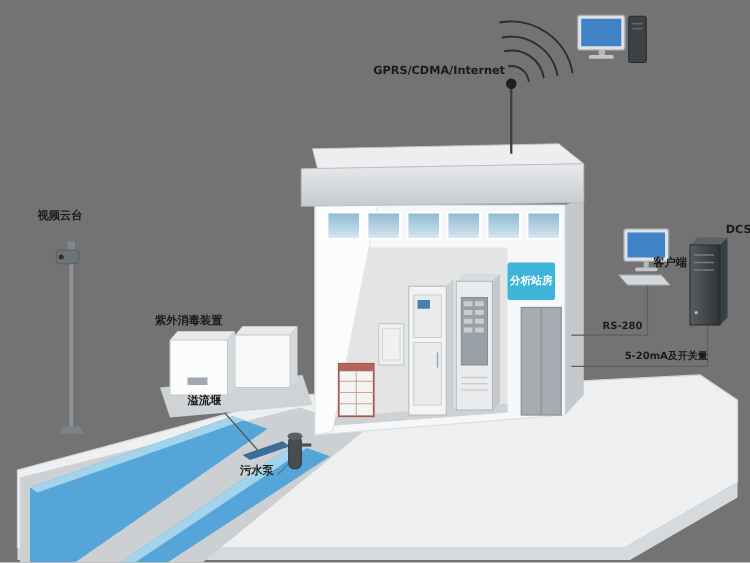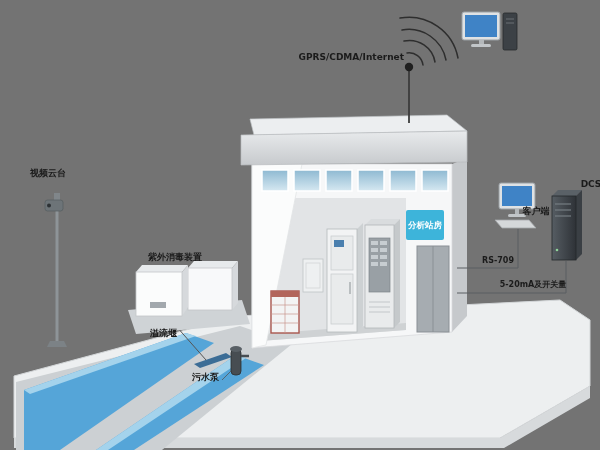--- a/index.html
+++ b/index.html
@@ -207,27 +207,27 @@
   <polyline points="457,293 566,293 566,261" fill="none" stroke="#5a5f63" stroke-width="1"></polyline>
 </svg>
 
 <div class="lbl right" style="left:294px;top:52px;width:110px;">GPRS/CDMA/Internet</div>
 
 
 <div class="lbl center" style="left:512px;top:166px;width:48px;margin-top:40px;">客户端</div>
 
 <div class="lbl center" style="left:576px;top:179px;width:30px;">DCS</div>
 
-<div class="lbl small center" style="left:474px;top:256px;width:48px;">RS-709</div>
+<div class="lbl small center" style="left:474px;top:256px;width:48px;">RS-280</div>
 
 <div class="lbl small center" style="left:488px;top:280px;width:90px;">5-20mA及开关量</div>
 
 <div class="lbl" style="left:30px;top:168px;">视频云台</div>
 
-<div class="lbl" style="left:148px;top:252px;">紫外消毒装置</div>
-
-<div class="lbl" style="left:150px;top:328px;">溢流堰</div>
+<div class="lbl" style="left:124px;top:252px;">紫外消毒装置</div>
+
+<div class="lbl" style="left:150px;top:316px;">溢流堰</div>
 
 <div class="lbl" style="left:192px;top:372px;">污水泵</div>
 
 <div class="sign-text" style="left:406px;top:220px;width:38px;">分析站房</div>
 
 </div>
 
 </body></html>

